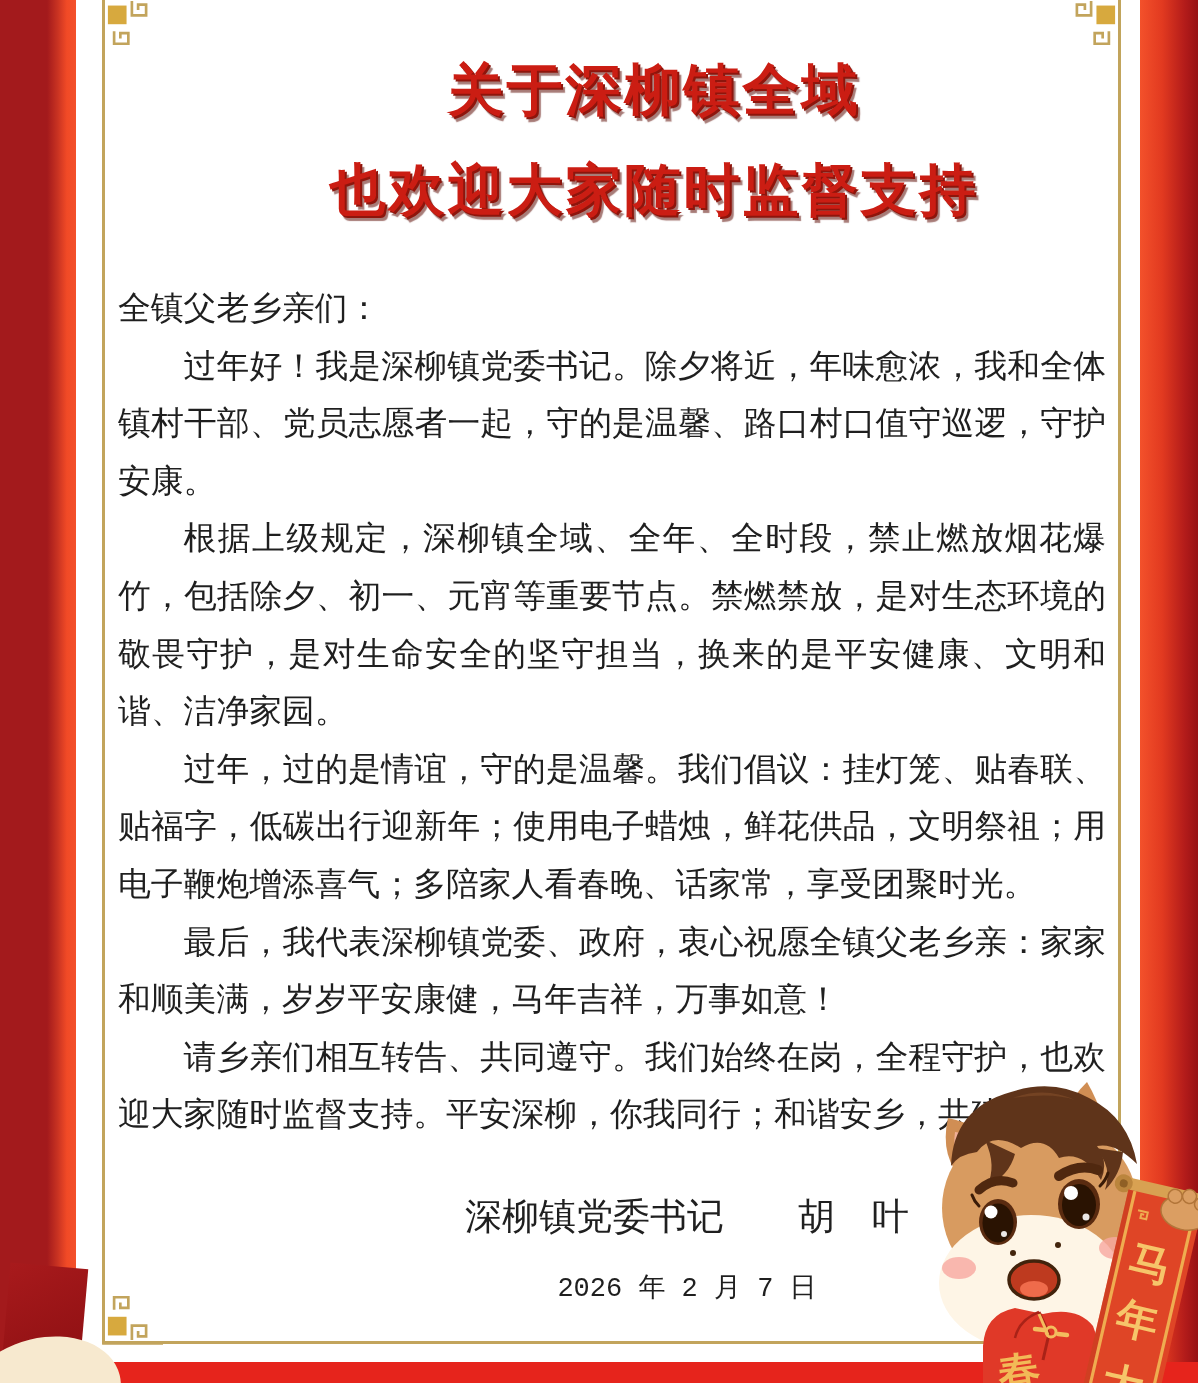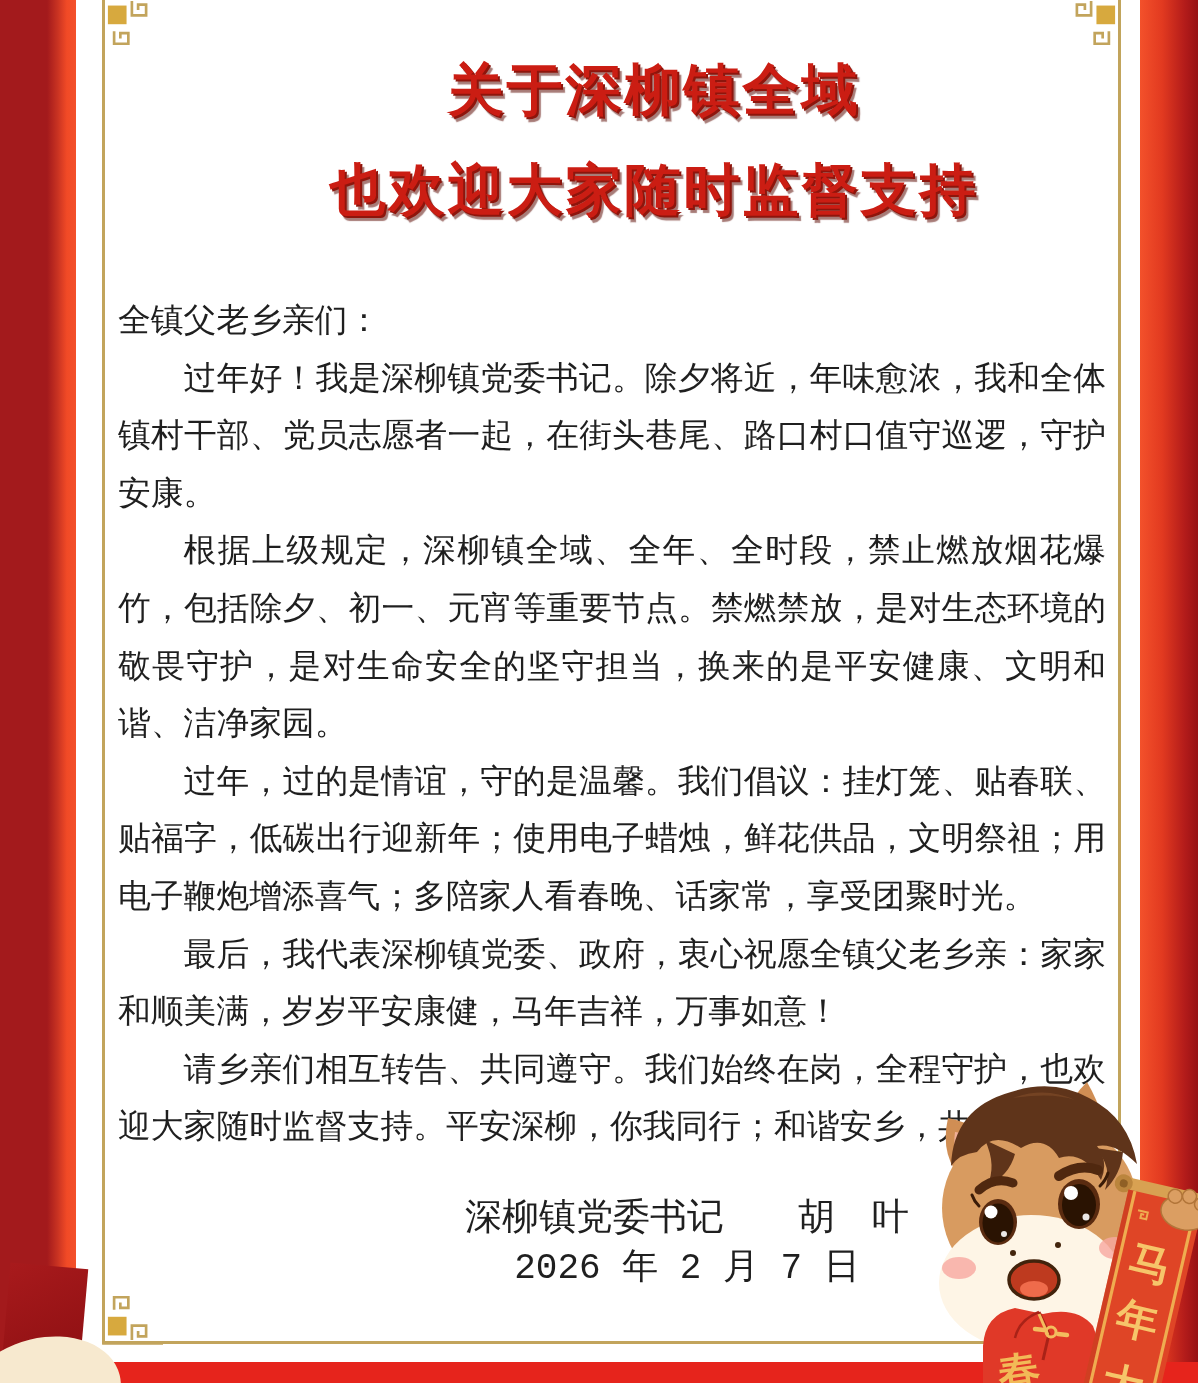--- a/index.html
+++ b/index.html
@@ -26,30 +26,30 @@
   .orn-tr{left:1060px;top:-6px;transform:scale(-1,-1);}
   .orn-bl{left:99px;top:1283px;}
   .orn-br{left:1060px;top:1283px;transform:scaleX(-1);}
   
   .title-block{position:absolute;left:118px;top:40px;width:988px;padding-left:42px;
     text-align:center;color:var(--title-red,#CB1D13);
     font-family:"Liberation Sans", sans-serif;font-weight:900;
     font-size:56px;line-height:100px;letter-spacing:3px;
     text-shadow:2px 2px 0 #8E150C,4px 5px 1px rgba(94,14,8,.55);}
   
-  .letter{position:absolute;left:118px;top:292px;width:988px;
+  .letter{position:absolute;left:118px;top:280px;width:988px;
     color:var(--body-text,#1F1F1F);font-size:32.8px;line-height:57.6px;
     text-align:justify;}
   .letter p{margin:0;}
   .letter .para{text-indent:2em;}
   
   .sig-block{position:absolute;left:118px;top:1196px;width:988px;
     color:var(--body-text,#1F1F1F);text-align:center;font-family:Liberation Mono, monospace;}
   .signature{padding-left:150px;font-size:37px;line-height:46px;}
-  .date{padding-left:150px;font-size:36px;line-height:42px;margin-top:6px;}
+  .date{padding-left:150px;font-size:27px;line-height:42px;margin-top:26px;}
   
   .mascot{position:absolute;left:893px;top:1068px;width:305px;height:315px;}
 </style>
 </head>
 <body>
 
 <div class="stage">
 
   <div class="frame-left"></div>
   <div class="frame-right"></div>
@@ -86,21 +86,21 @@
     <path d="M37 64 V48 H53 V60 H44 V54" fill="none" stroke="#C2A45C" stroke-width="3"></path>
   </svg>
 
   <div class="title-block">
     <div>关于深柳镇全域</div>
     <div>也欢迎大家随时监督支持</div>
   </div>
 
   <div class="letter">
     <p class="salutation">全镇父老乡亲们：</p>
-    <p class="para">过年好！我是深柳镇党委书记。除夕将近，年味愈浓，我和全体镇村干部、党员志愿者一起，在街头巷尾、路口村口值守巡逻，守护安康。</p>
+    <p class="para">过年好！我是深柳镇党委书记。除夕将近，年味愈浓，我和全体镇村干部、党员志愿者一起，守的是温馨、路口村口值守巡逻，守护安康。</p>
     <p class="para">根据上级规定，深柳镇全域、全年、全时段，禁止燃放烟花爆竹，包括除夕、初一、元宵等重要节点。禁燃禁放，是对生态环境的敬畏守护，是对生命安全的坚守担当，换来的是平安健康、文明和谐、洁净家园。</p>
     <p class="para">过年，过的是情谊，守的是温馨。我们倡议：挂灯笼、贴春联、贴福字，低碳出行迎新年；使用电子蜡烛，鲜花供品，文明祭祖；用电子鞭炮增添喜气；多陪家人看春晚、话家常，享受团聚时光。</p>
     <p class="para">最后，我代表深柳镇党委、政府，衷心祝愿全镇父老乡亲：家家和顺美满，岁岁平安康健，马年吉祥，万事如意！</p>
     <p class="para">请乡亲们相互转告、共同遵守。我们始终在岗，全程守护，也欢迎大家随时监督支持。平安深柳，你我同行；和谐安乡，共建共享。</p>
   </div>
 
   <div class="sig-block">
     <div class="signature">深柳镇党委书记　　胡　叶</div>
     <div class="date">2026 年 2 月 7 日</div>
   </div>

